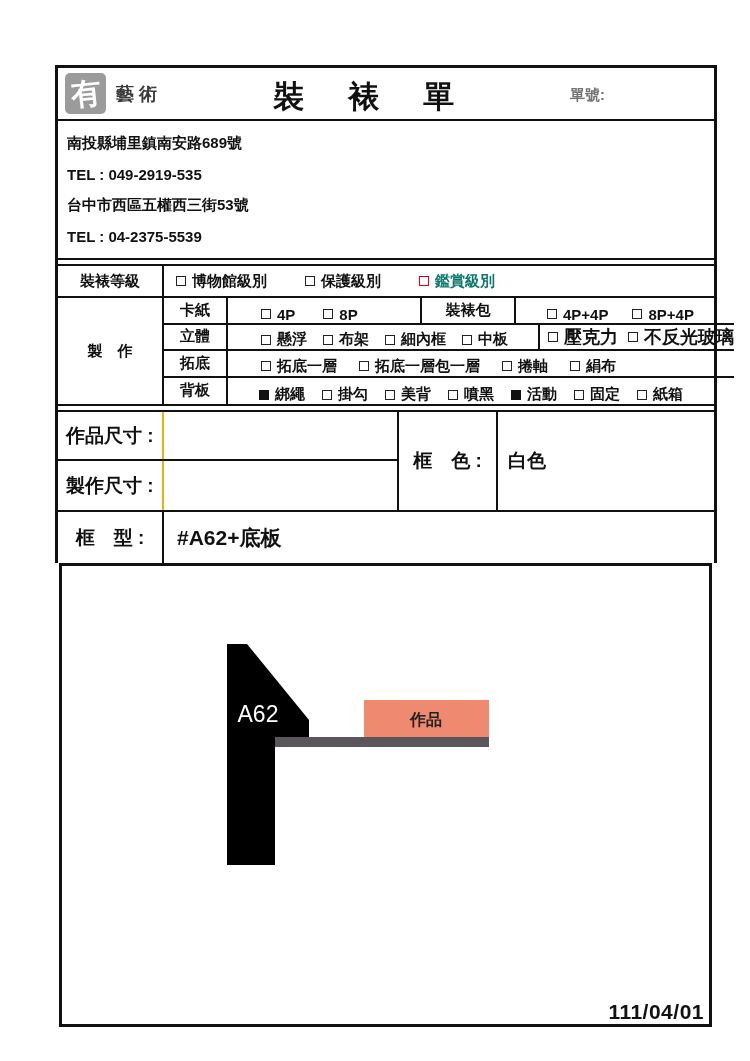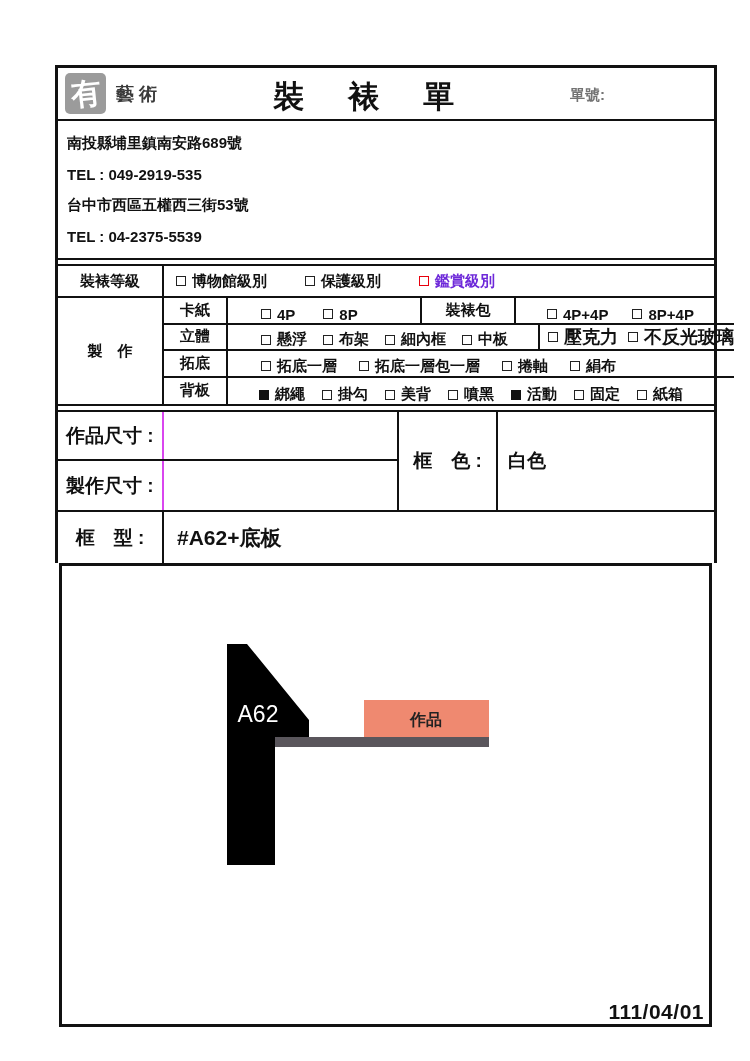--- a/index.html
+++ b/index.html
@@ -61,39 +61,39 @@
   }
   .opts { display:flex; align-items:flex-end;margin-left:20px; }
   .opt { display:flex; align-items:center; font-size:15px; font-weight:bold; white-space:nowrap; }
   .opt-lg { font-size:18px; }
   .cb {
     display:inline-block; width:10px; height:10px; border:1.5px solid #222; background:#fff;
     margin-right:6px; flex:none;
   }
   .cb.checked { background:#111; border-color:#111; }
   .cb.red { border-color:#e8000d; }
-  .red-txt { color:#6d28d9; }
+  .red-txt { color:#0f766e; }
   .optsA1 { width:172px; gap:28px; padding-left:13px; }
   .mid-cell {
     width:96px; border-left:2px solid #111; border-right:2px solid #111;
     display:flex; align-items:center; justify-content:center; font-size:15px; font-weight:bold; flex:none;
   }
   .optsB1 { flex:1; gap:24px; padding-left:11px; }
   .optsA2 { width:270px; gap:16px; padding-left:13px; }
   .optsB2 { flex:1; border-left:2px solid #111; gap:10px; padding-left:8px; }
   .optsFull3 { flex:1; gap:22px; padding-left:13px; }
   .optsFull4 { flex:1; gap:17px; padding-left:11px; }
 
   
   .sizes { height:100px; display:flex; }
   .sizes-left { width:341px; border-right:2px solid #111; display:flex; flex-direction:column; }
   .size-row { height:49px; display:flex; align-items:stretch; }
   .size-row.first { border-bottom:2px solid #111; }
   .size-lab {
-    width:106px; border-right:2px solid #d946ef; display:flex; align-items:center; padding-left:8px;
+    width:106px; border-right:2px solid #eab308; display:flex; align-items:center; padding-left:8px;
     font-size:19px; font-weight:bold; white-space:nowrap; flex:none;
   }
   .size-val { flex:1; }
   .fcolor-lab {
     width:99px; border-right:2px solid #111; display:flex; align-items:center; justify-content:center;
     font-size:19px; font-weight:bold; white-space:nowrap; flex:none;
   }
   .fcolor-val { flex:1; display:flex; align-items:center; padding-left:10px; font-size:19px; font-weight:bold; }
 
   

